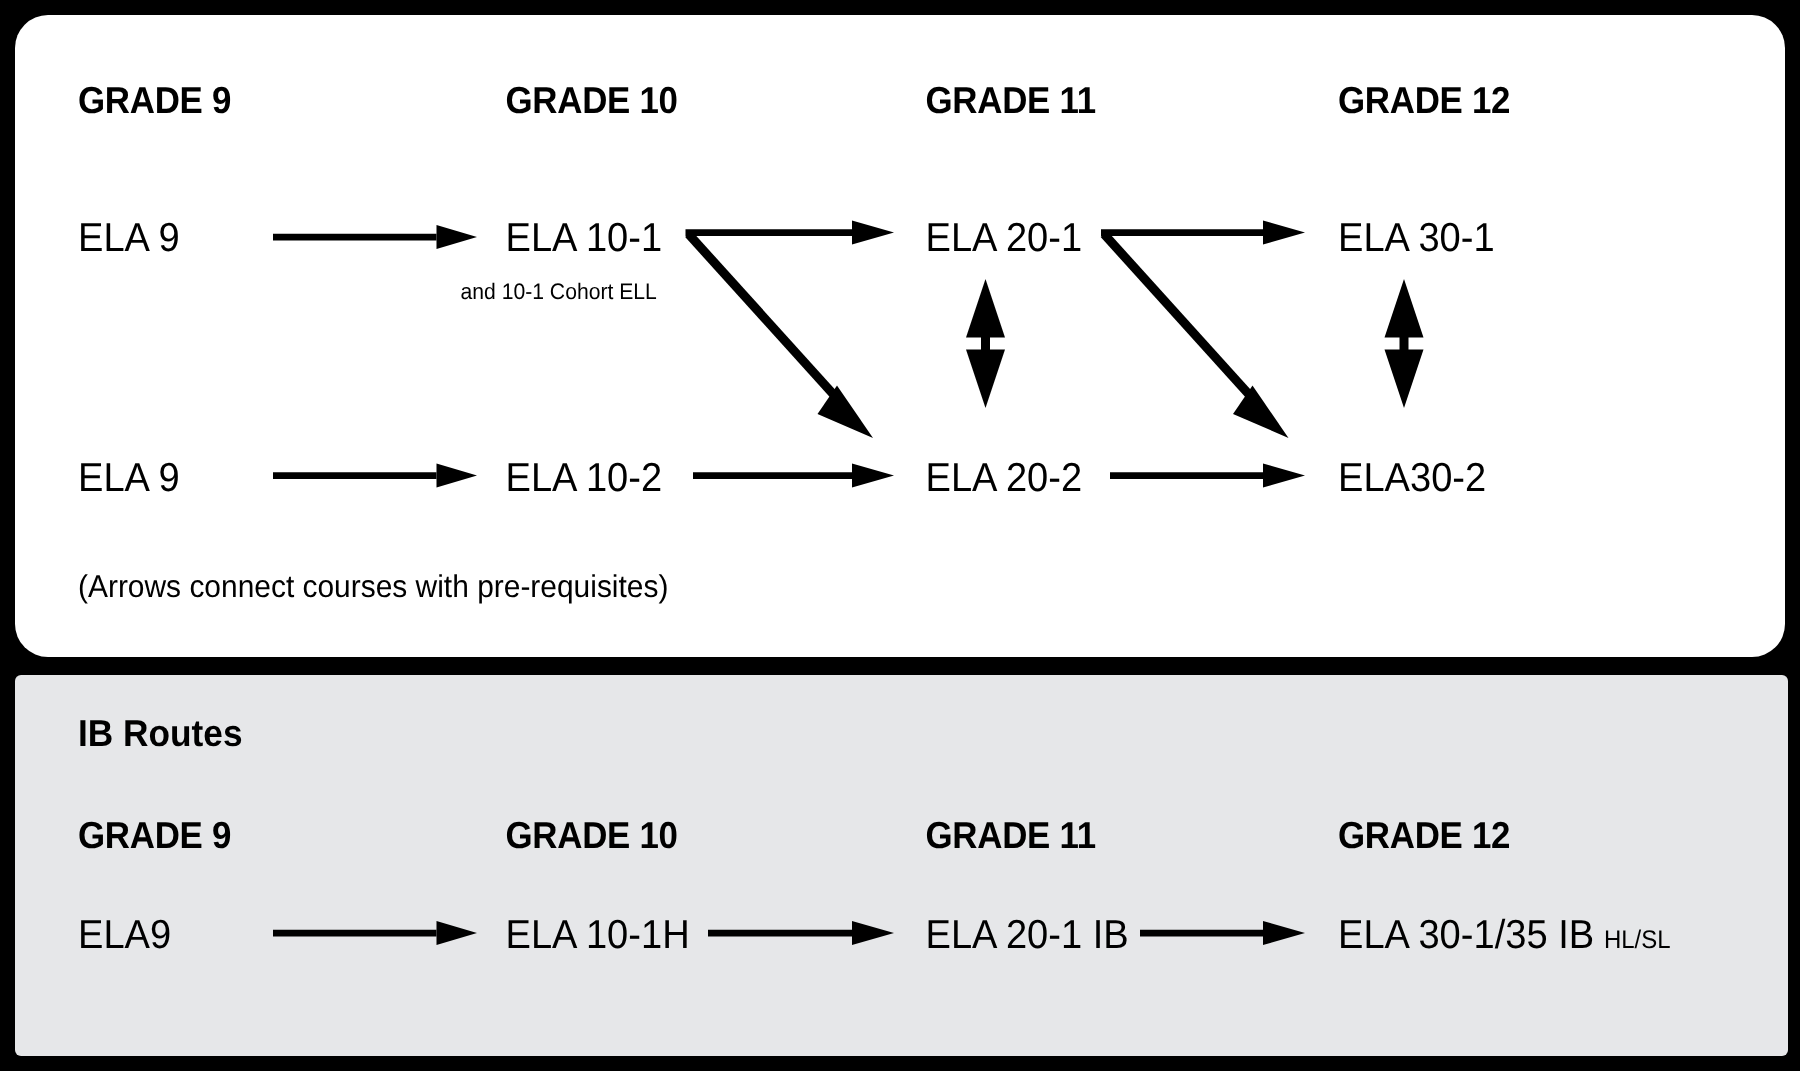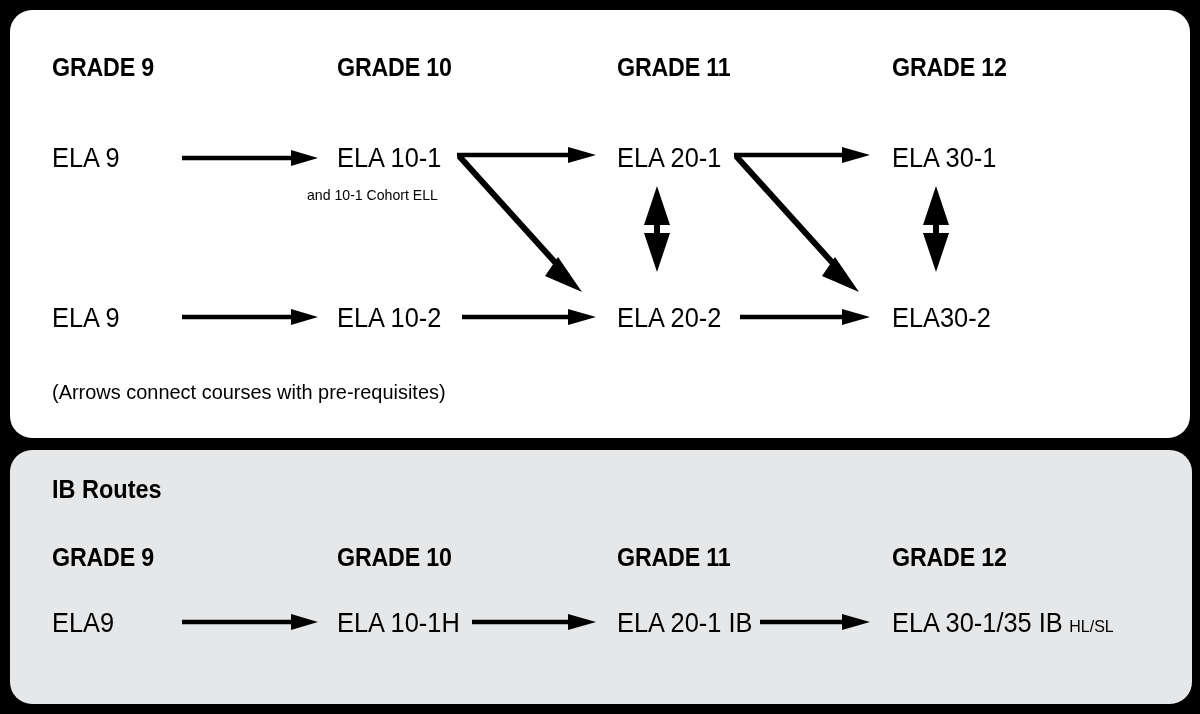--- a/index.html
+++ b/index.html
@@ -32,21 +32,21 @@
     height: 428px;
     background: #ffffff;
     border-radius: 22px;
   }
   #panel-ib {
     left: 10px;
     top: 450px;
     width: 1182px;
     height: 254px;
     background: #e6e7e9;
-    border-radius: 22px;
+    border-radius: 4px;
   }
 
   
   .grade-head {
     position: absolute;
     font-weight: bold;
     font-size: 25px;
     letter-spacing: -0.2px;
     color: #000000;
     white-space: nowrap;

